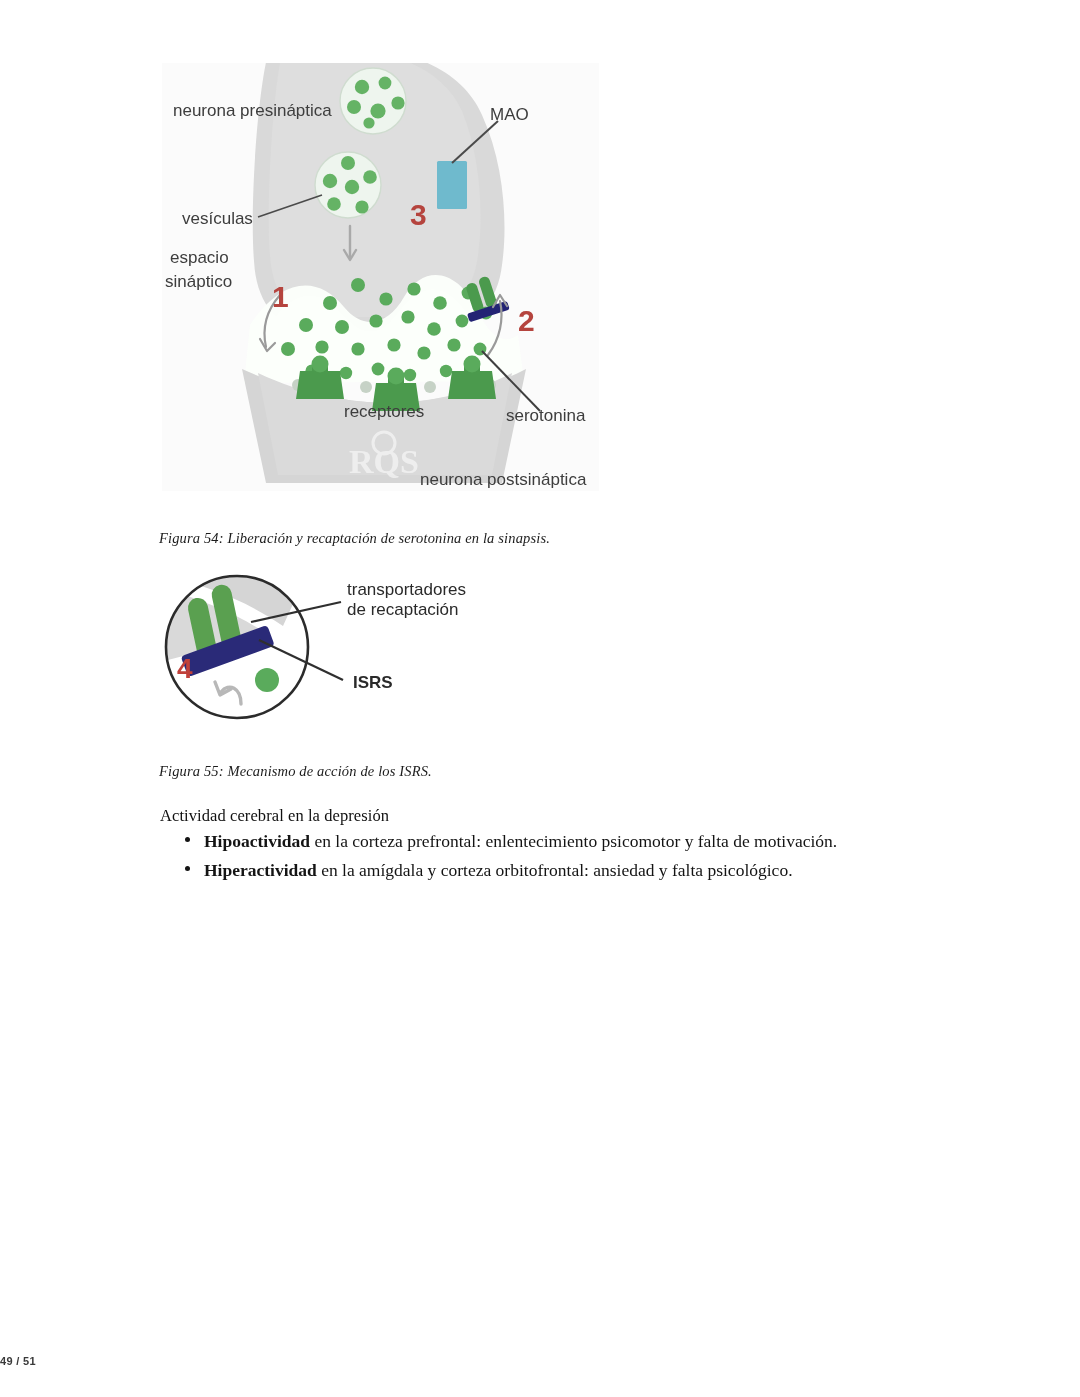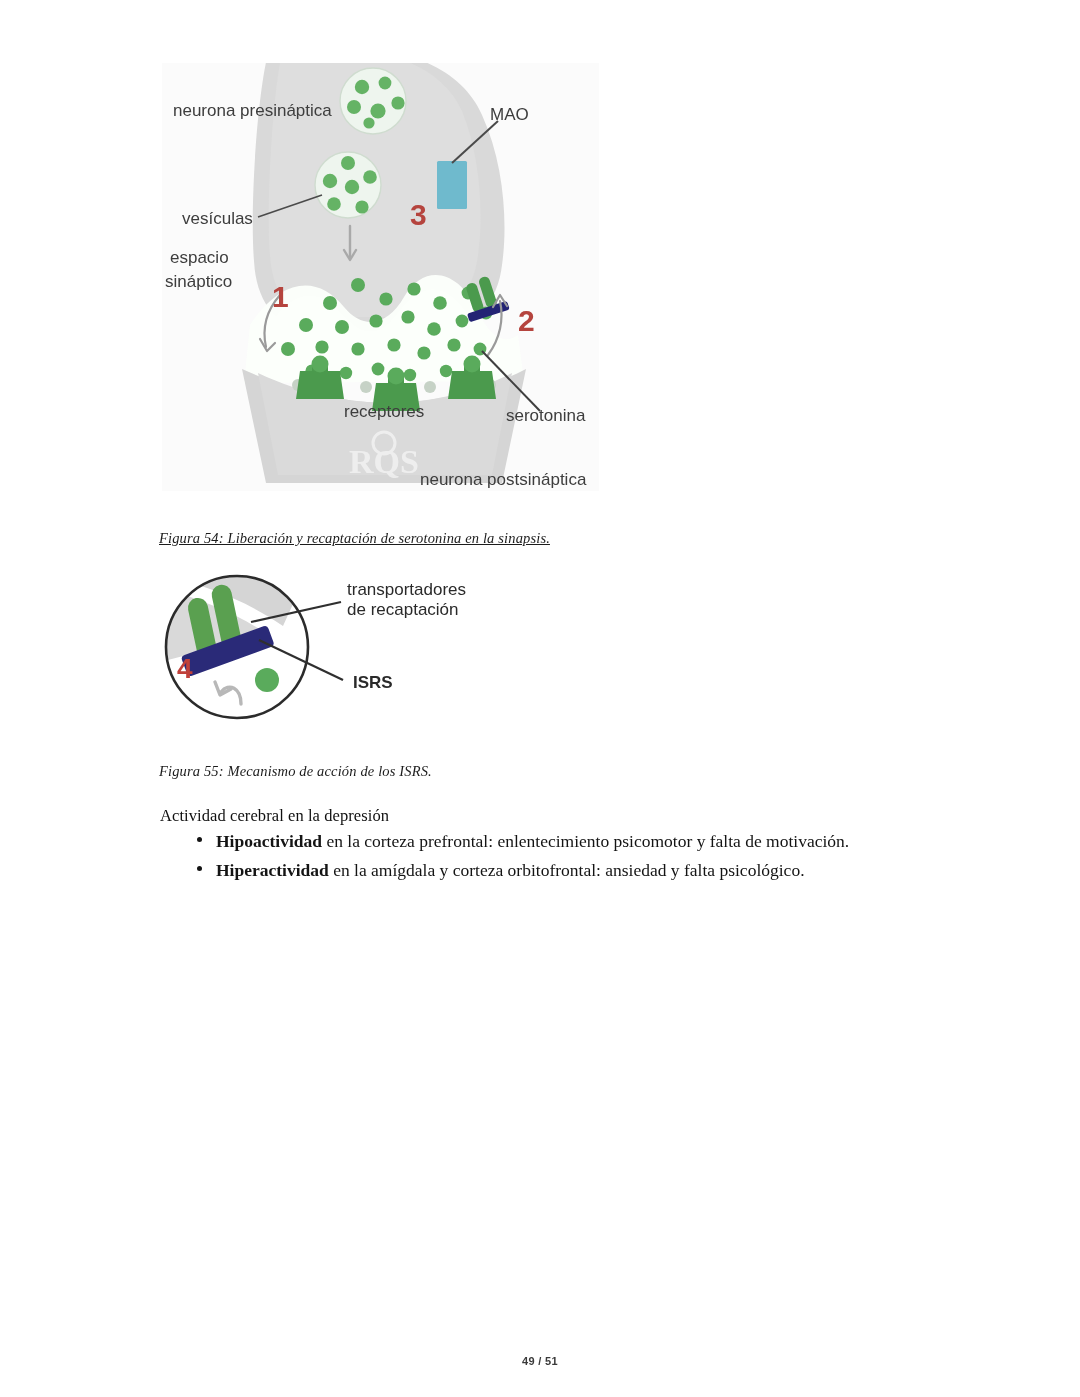--- a/index.html
+++ b/index.html
@@ -44,21 +44,21 @@
   
   .caption {
     position: absolute;
     font-family: "Liberation Serif", serif;
     font-style: italic;
     font-size: 14.5px;
     color: #1c1c1c;
     white-space: nowrap;
     letter-spacing: 0.01em;
   }
-  #caption-54 { left: 159px; top: 530px; text-decoration: underline; }
+  #caption-54 { left: 159px; top: 530px; }
   #caption-55 { left: 159px; top: 763px; text-align: center; }
 
   
   #content-heading {
     position: absolute;
     left: 160px;
     top: 806px;
     font-family: "Liberation Serif", serif;
     font-weight: normal;
     font-size: 16.5px;
@@ -72,40 +72,39 @@
     width: 720px;
     margin: 0;
     padding: 0 0 0 26px;
     list-style: none;
     font-size: 17.5px;
     line-height: 1.52;
     color: #141414;
   }
   #bullet-list li {
     position: relative;
-    margin: 0 0 2px 12px;
+    margin: 0 0 2px 0;
   }
   #bullet-list li .bullet-dot {
     position: absolute;
     left: -19px;
     top: 0.52em;
     width: 5px;
     height: 5px;
     border-radius: 50%;
     background: #141414;
   }
   #bullet-list li b { font-weight: bold; }
 
   
   #page-footer {
     position: absolute;
     left: 0;
     right: 0;
     top: 1355px;
-    text-align: center;
     font-family: "Liberation Sans", sans-serif;
     font-size: 11px;
     font-weight: bold;
     color: #3a3a3a;
     letter-spacing: 0.03em;
   }
 </style>
 </head>
 <body>
 

